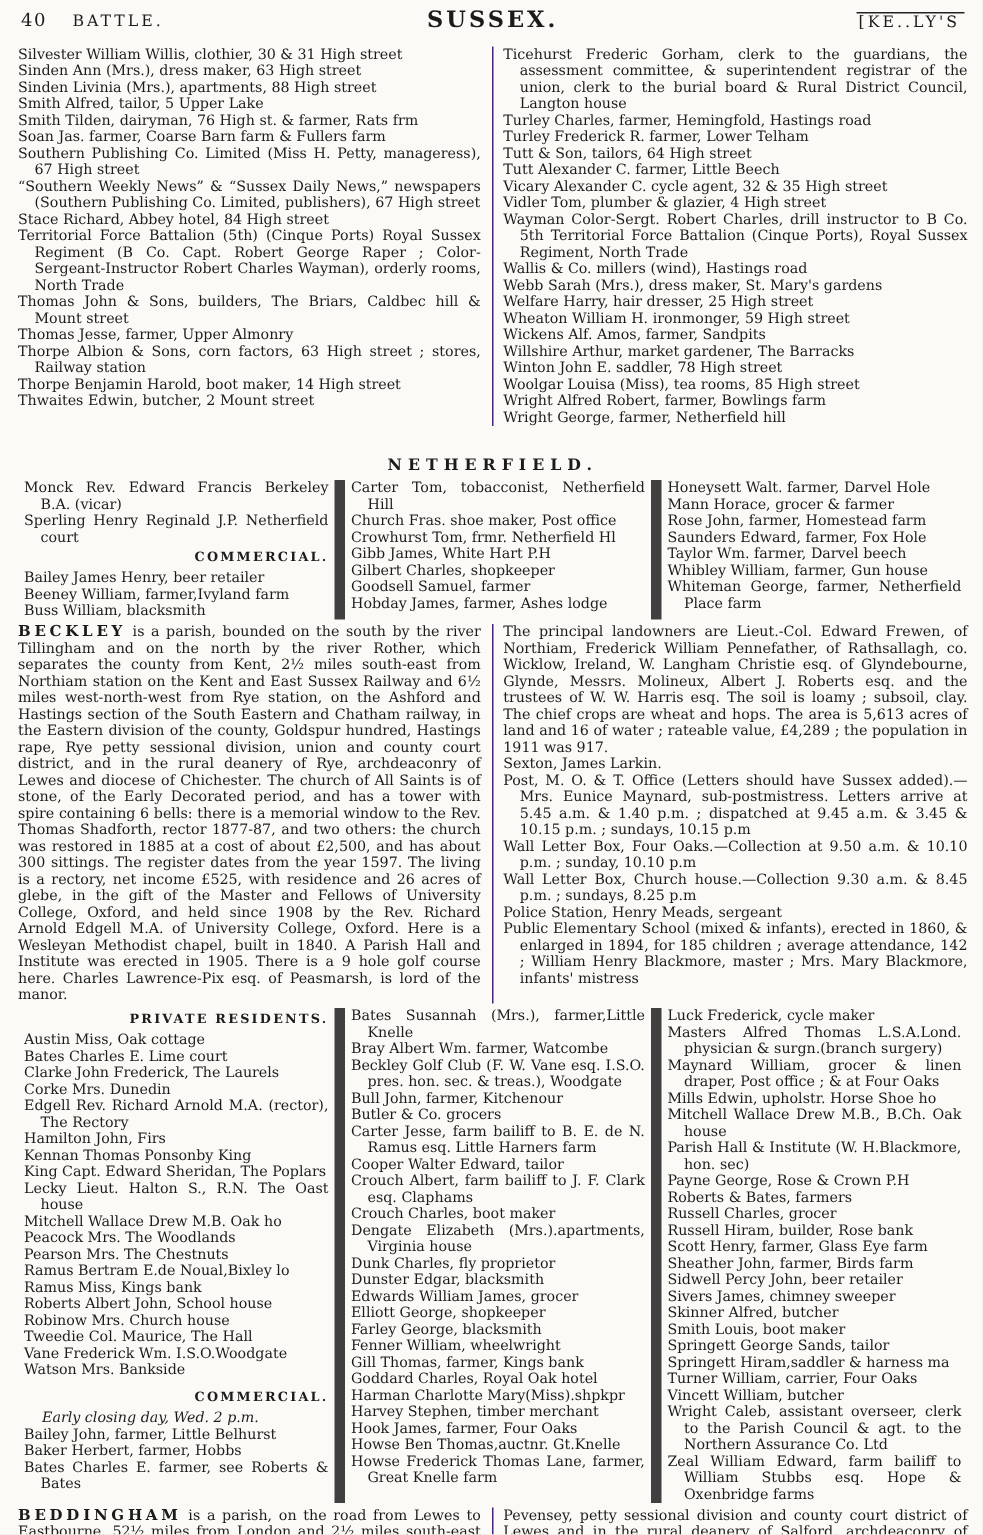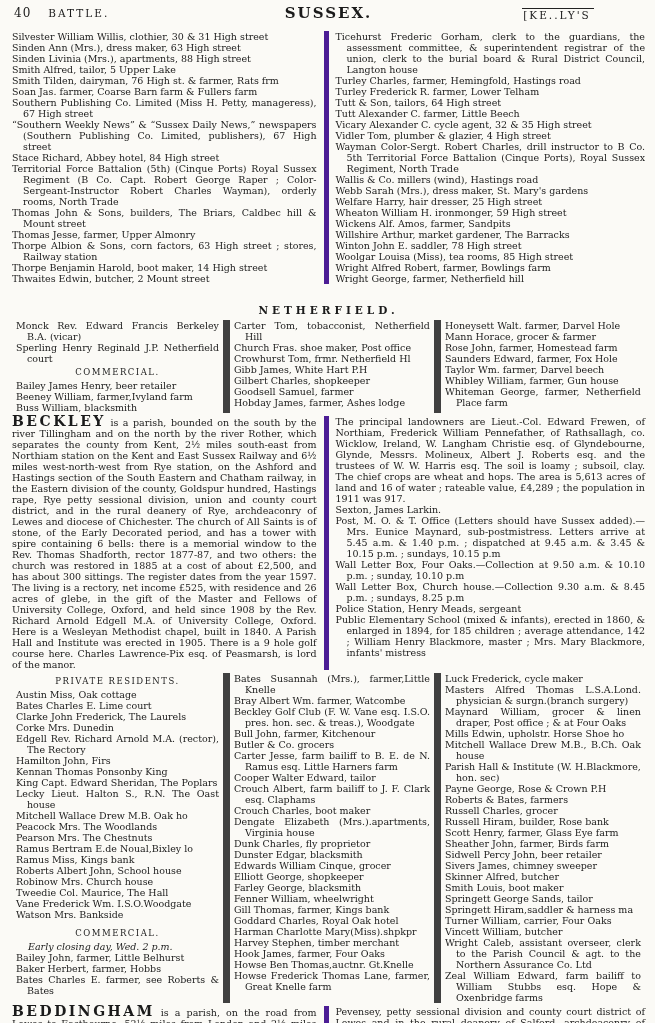--- a/index.html
+++ b/index.html
@@ -9,35 +9,35 @@
     background:#fbfaf6;color:#1b1b1b;
     font-family:"DejaVu Serif", serif;
     font-size:9.5px;line-height:11px;
     overflow:hidden;
   }
   .hdr{display:flex;align-items:flex-start;margin:2px 2px 10px 2px;}
   .hdr-left{width:170px;white-space:nowrap;}
   .pgnum{font-size:12px;letter-spacing:1px;margin-right:14px;}
   .runleft{font-size:10.5px;letter-spacing:2px;}
   .hdr-center{flex:1;text-align:center;font-size:15px;font-weight:bold;letter-spacing:2px;}
-  .hdr-right{width:170px;text-align:center;}
+  .hdr-right{width:170px;text-align:right;}
   .kellys{display:inline-block;border-top:1.5px solid #222;font-size:10.5px;letter-spacing:2px;padding:1px 3px 0 1px;}
   .cols2{display:flex;}
   .cols3{display:flex;}
   .sect{margin-bottom:3px;}
-  .cL{width:50%;box-sizing:border-box;border-right:5px solid #4c1d95;padding-right:7px;}
+  .cL{width:50%;box-sizing:border-box;border-right:1px solid #4c1d95;padding-right:7px;}
   .cR{width:50%;box-sizing:border-box;padding-left:7px;}
   .c3{width:33.33%;box-sizing:border-box;padding:0 4px;}
   .c3 + .c3{border-left:7px solid #404040;}
   .entry{padding-left:11px;text-indent:-11px;text-align:justify;}
   .para{text-align:justify;}
   .sect-head{text-align:center;font-weight:bold;letter-spacing:4px;font-size:10.5px;margin:21px 0 4px 0;}
-  .sub-head{text-align:center;font-weight:normal;font-size:8.5px;letter-spacing:1.5px;margin:3px 0 2px 0;}
+  .sub-head{text-align:right;font-weight:bold;font-size:8.5px;letter-spacing:1.5px;margin:3px 0 2px 0;}
   .note{text-indent:12px;margin-top:1px;font-style:italic;}
-  .lead{font-weight:bold;letter-spacing:2.5px;font-size:14px;}
+  .lead{font-weight:bold;letter-spacing:2.5px;font-size:10px;}
   .gap-top{margin-top:8px;}
 </style>
 </head>
 <body>
 
 <div class="page">
 
   <div class="hdr">
     <div class="hdr-left">
       <span class="pgnum">40</span>
@@ -182,21 +182,21 @@
         <div class="entry">Beckley Golf Club (F. W. Vane esq. I.S.O. pres. hon. sec. &amp; treas.), Woodgate</div>
         <div class="entry">Bull John, farmer, Kitchenour</div>
         <div class="entry">Butler &amp; Co. grocers</div>
         <div class="entry">Carter Jesse, farm bailiff to B. E. de N. Ramus esq. Little Harners farm</div>
         <div class="entry">Cooper Walter Edward, tailor</div>
         <div class="entry">Crouch Albert, farm bailiff to J. F. Clark esq. Claphams</div>
         <div class="entry">Crouch Charles, boot maker</div>
         <div class="entry">Dengate Elizabeth (Mrs.).apartments, Virginia house</div>
         <div class="entry">Dunk Charles, fly proprietor</div>
         <div class="entry">Dunster Edgar, blacksmith</div>
-        <div class="entry">Edwards William Cinque, grocer</div>
+        <div class="entry">Edwards William James, grocer</div>
         <div class="entry">Elliott George, shopkeeper</div>
         <div class="entry">Farley George, blacksmith</div>
         <div class="entry">Fenner William, wheelwright</div>
         <div class="entry">Gill Thomas, farmer, Kings bank</div>
         <div class="entry">Goddard Charles, Royal Oak hotel</div>
         <div class="entry">Harman Charlotte Mary(Miss).shpkpr</div>
         <div class="entry">Harvey Stephen, timber merchant</div>
         <div class="entry">Hook James, farmer, Four Oaks</div>
         <div class="entry">Howse Ben Thomas,auctnr. Gt.Knelle</div>
         <div class="entry">Howse Frederick Thomas Lane, farmer, Great Knelle farm</div>

